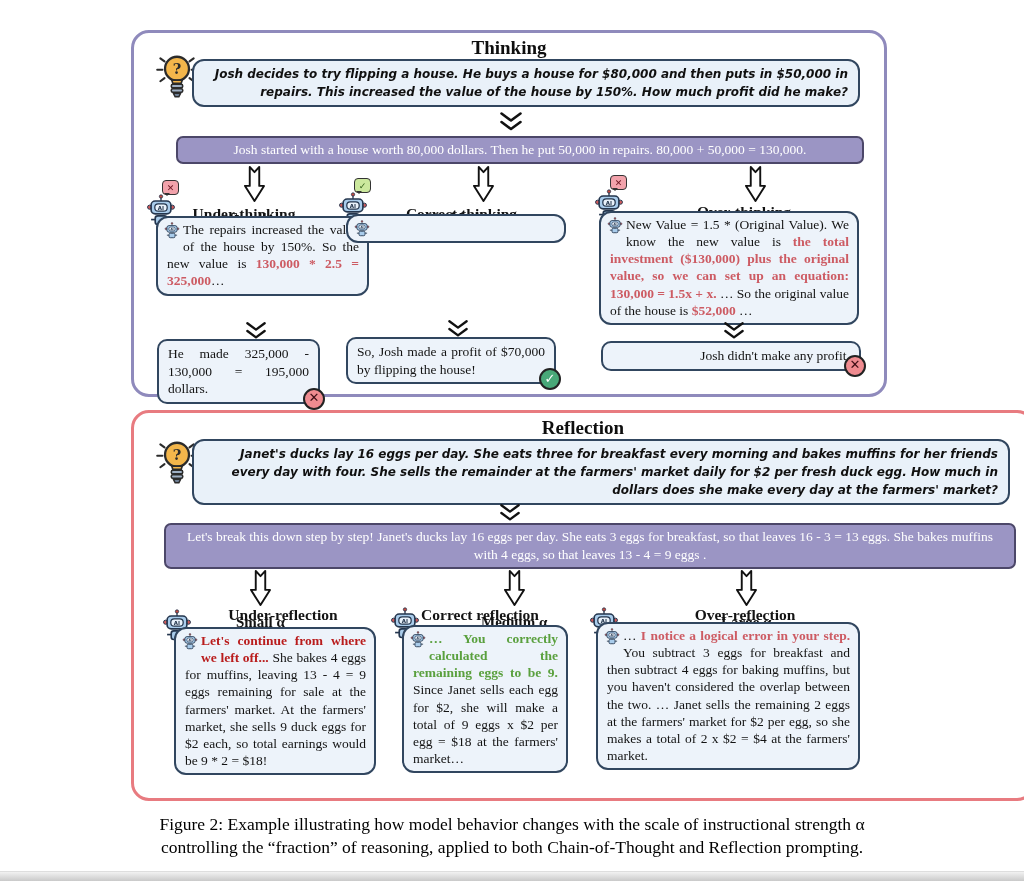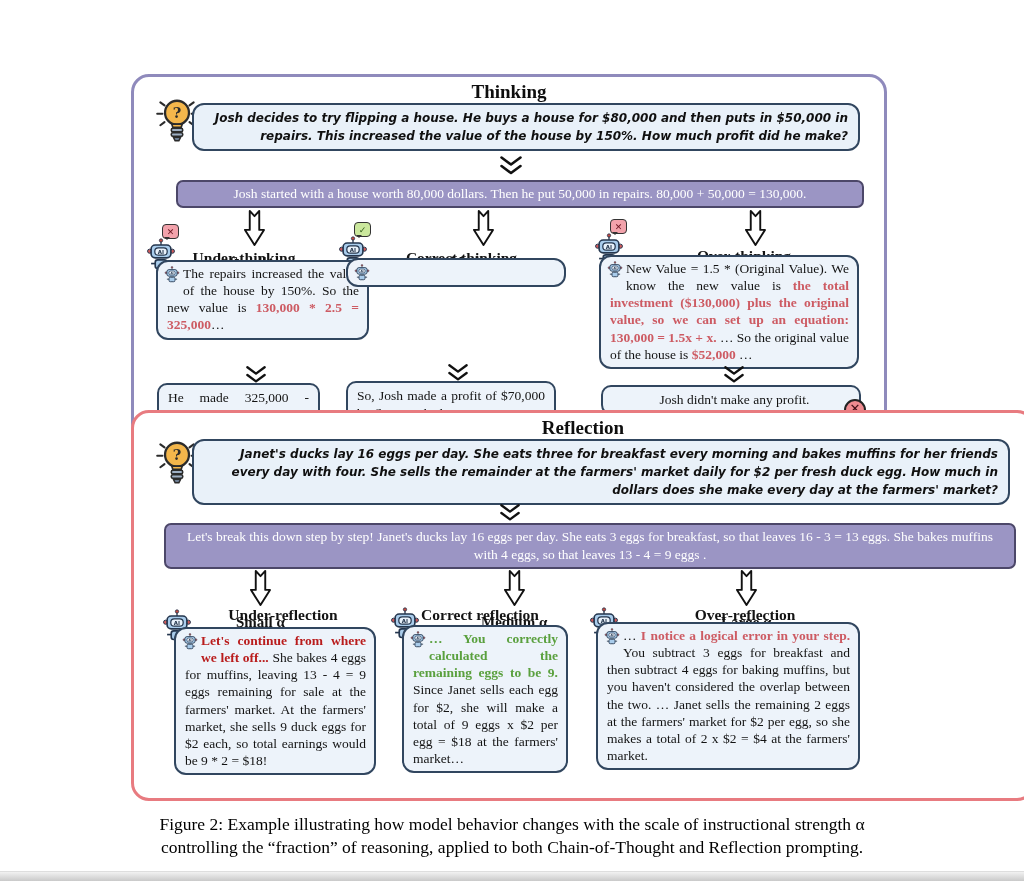--- a/index.html
+++ b/index.html
@@ -2,21 +2,21 @@
 <html><head>
 <meta charset="utf-8">
 <style>
   * { margin:0; padding:0; box-sizing:border-box; }
   html,body { width:1024px; height:881px; background:#ffffff; overflow:hidden;
     font-family:"Liberation Serif", serif; color:#131313; }
   .stage { position:relative; width:1024px; height:881px; }
 
   
   .panel { position:absolute; background:#fff; border-radius:18px; }
-  .panel-thinking  { left:131px; top:30px;  width:756px; height:367px; border:3px solid #8f8abc;margin-top:44px; }
+  .panel-thinking  { left:131px; top:30px;  width:756px; height:367px; border:3px solid #8f8abc; }
   .panel-reflection{ left:131px; top:410px; width:904px; height:391px; border:3px solid #e87b80; }
   .panel-title { position:absolute; left:0; right:0; top:4px; text-align:center;
     font-size:19px; font-weight:700; color:#0e0e0e; }
 
   
   .qbox { position:absolute; background:#e9f1f9; border:2px solid #31465f; border-radius:12px;
     font-family:"DejaVu Sans", sans-serif; font-style:italic; font-weight:600;
     font-size:12px; line-height:1.5; padding:4px 10px; color:#101010;text-align:right; }
   .bulb { position:absolute; }
 
@@ -197,21 +197,21 @@
         </svg></span>
 
     <div class="answer" style="left:23px; top:306px; width:163px;">
       <span>He made 325,000 - 130,000 = 195,000 dollars.</span>
       <div class="mark" data-kind="cross"></div>
     </div>
     <div class="answer" style="left:212px; top:304px; width:210px;">
       <span>So, Josh made a profit of $70,000 by flipping the house!</span>
       <div class="mark" data-kind="check"></div>
     </div>
-    <div class="answer" style="left:467px; top:308px; width:260px; text-align:center; padding-left:16px;">
+    <div class="answer" style="left:467px; top:308px; width:260px; text-align:right; padding-left:16px;">
       <span>Josh didn't make any profit.</span>
       <div class="mark" data-kind="cross"></div>
     </div>
   </div>
 
   <div class="panel panel-reflection">
     <div class="panel-title">Reflection</div>
 
     <span class="bulb" style="left:20px; top:24px;">
       <svg width="46" height="50">

